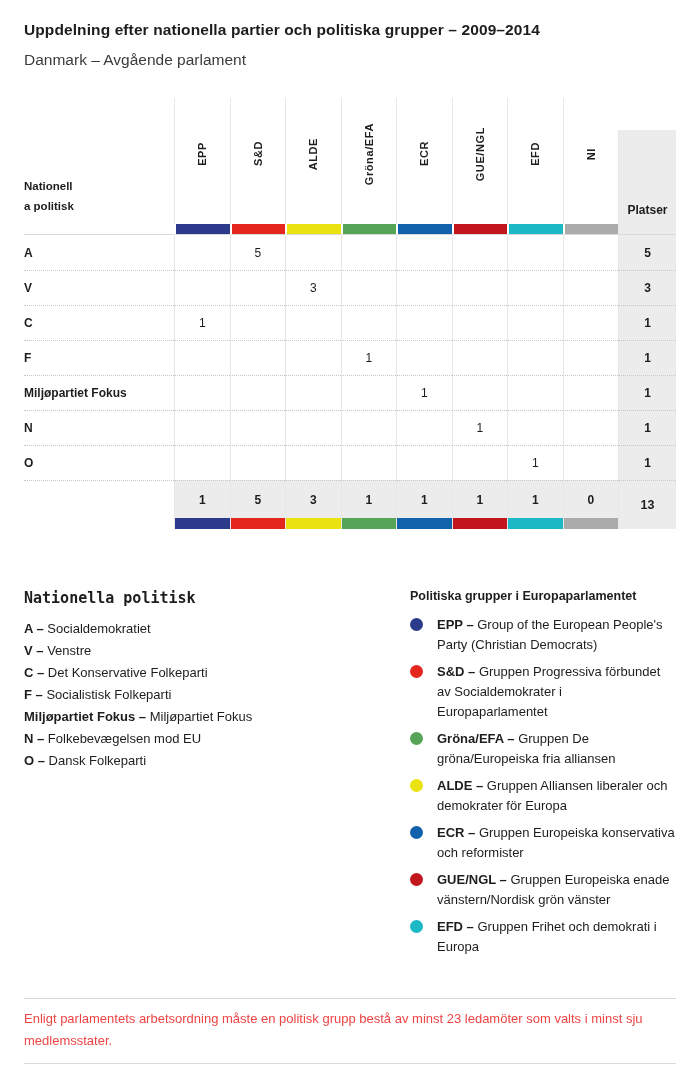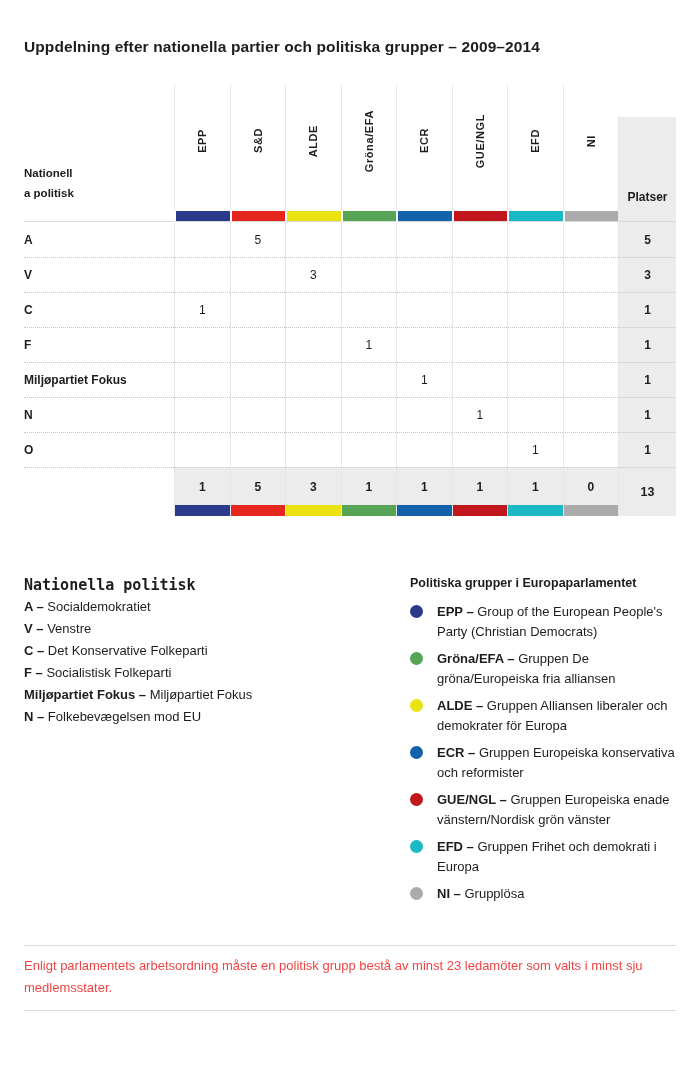--- a/index.html
+++ b/index.html
@@ -5,21 +5,21 @@
   * { box-sizing: border-box; margin: 0; padding: 0; }
   html, body { background: #fff; }
   body {
     width: 700px; height: 1091px; overflow: hidden;
     font-family: "Liberation Sans", sans-serif;
     color: #1d1d1b;
   }
   .page { padding: 0 24px; width: 700px; }
 
   
-  .title { padding-top: 38px; font-size: 15.5px; font-weight: 700; letter-spacing: .1px; }
+  .title { padding-top: 21px; font-size: 15.5px; font-weight: 700; letter-spacing: .1px; }
   .subtitle { margin-top: 12px; font-size: 15.5px; font-weight: 400; color: #3c3c3b; }
 
   
   .seats-table {
     margin-top: 29px;
     width: 652px;
     display: grid;
     grid-template-columns: 150px repeat(8, 55.5px) 58px;
     grid-template-rows: 126px 11px repeat(7, 35px) 49px;
   }
@@ -47,21 +47,21 @@
   .total-cell .num { flex: 1; display: flex; align-items: center; justify-content: center;
                      font-weight: 700; font-size: 12px; }
   .total-cell .bar { height: 11px; }
   .total-seats { display: flex; align-items: center; justify-content: center;
                  font-weight: 700; font-size: 12.5px; text-align: right; }
 
   
   .legends { margin-top: 60px; display: flex; }
   .legend-left { width: 386px; }
   .legend-left h3 { font-family: "DejaVu Sans Mono", monospace; font-size: 15px; font-weight: 700; }
-  .legend-left ul { list-style: none; margin-top: 2px; }
+  .legend-left ul { list-style: none; margin-top: 11px; }
   .legend-left li { font-size: 13px; line-height: 22px; }
   .legend-left li b { font-weight: 700; }
 
   .legend-right { width: 266px; }
   .legend-right h3 { font-size: 12.5px; font-weight: 700; }
   .legend-right ul { list-style: none; margin-top: 12px; }
   .legend-right li { position: relative; padding-left: 27px; font-size: 13px;
                      line-height: 20px; margin-bottom: 7px; }
   .legend-right li .dot { position: absolute; left: 0; top: 3px; width: 13px; height: 13px;
                           border-radius: 50%; }
@@ -71,20 +71,21 @@
   .rule { border: none; border-top: 1px solid #d9d9d9; margin-top: 34px; }
   .footnote { margin-top: 9px; font-size: 13px; line-height: 22px; color: #ef4444; max-width: 640px; }
   .rule2 { border: none; border-top: 1px solid #d9d9d9; margin-top: 11px; }
 </style>
 </head>
 <body>
 
 <div class="page">
 
   <h1 class="title">Uppdelning efter nationella partier och politiska grupper – 2009–2014</h1>
+  <h2 class="subtitle">Danmark – Avgående parlament</h2>
 
   <div class="seats-table" id="seats-table">
       <div class="cell th-label">
         <span>Nationell</span>
         <span>a politisk</span>
       </div>
       <div class="cell th-group vline">
         <span>EPP</span>
       </div>
       <div class="cell th-group vline">
@@ -228,32 +229,33 @@
   <div class="legends">
     <div class="legend-left">
       <h3>Nationella politisk</h3>
       <ul id="parties-list">
           <li><b>A –</b> Socialdemokratiet</li>
           <li><b>V –</b> Venstre</li>
           <li><b>C –</b> Det Konservative Folkeparti</li>
           <li><b>F –</b> Socialistisk Folkeparti</li>
           <li><b>Miljøpartiet Fokus –</b> Miljøpartiet Fokus</li>
           <li><b>N –</b> Folkebevægelsen mod EU</li>
+          <li><b>O –</b> Dansk Folkeparti</li>
         </ul>
     </div>
     <div class="legend-right">
       <h3>Politiska grupper i Europaparlamentet</h3>
       <ul id="groups-list">
           <li><span class="dot" style="background: rgb(44, 58, 140);"></span><b>EPP –</b> Group of the European People's Party (Christian Democrats)</li>
+          <li><span class="dot" style="background: rgb(228, 38, 31);"></span><b>S&amp;D –</b> Gruppen Progressiva förbundet av Socialdemokrater i Europaparlamentet</li>
           <li><span class="dot" style="background: rgb(86, 165, 86);"></span><b>Gröna/EFA –</b> Gruppen De gröna/Europeiska fria alliansen</li>
           <li><span class="dot" style="background: rgb(235, 226, 17);"></span><b>ALDE –</b> Gruppen Alliansen liberaler och demokrater för Europa</li>
           <li><span class="dot" style="background: rgb(18, 97, 171);"></span><b>ECR –</b> Gruppen Europeiska konservativa och reformister</li>
           <li><span class="dot" style="background: rgb(194, 22, 29);"></span><b>GUE/NGL –</b> Gruppen Europeiska enade vänstern/Nordisk grön vänster</li>
           <li><span class="dot" style="background: rgb(26, 185, 197);"></span><b>EFD –</b> Gruppen Frihet och demokrati i Europa</li>
-          <li><span class="dot" style="background: rgb(171, 171, 171);"></span><b>NI –</b> Grupplösa</li>
         </ul>
     </div>
   </div>
 
   <hr class="rule">
   <p class="footnote">Enligt parlamentets arbetsordning måste en politisk grupp bestå av minst 23 ledamöter som valts i minst sju medlemsstater.</p>
   <hr class="rule2">
 
 </div>
 

